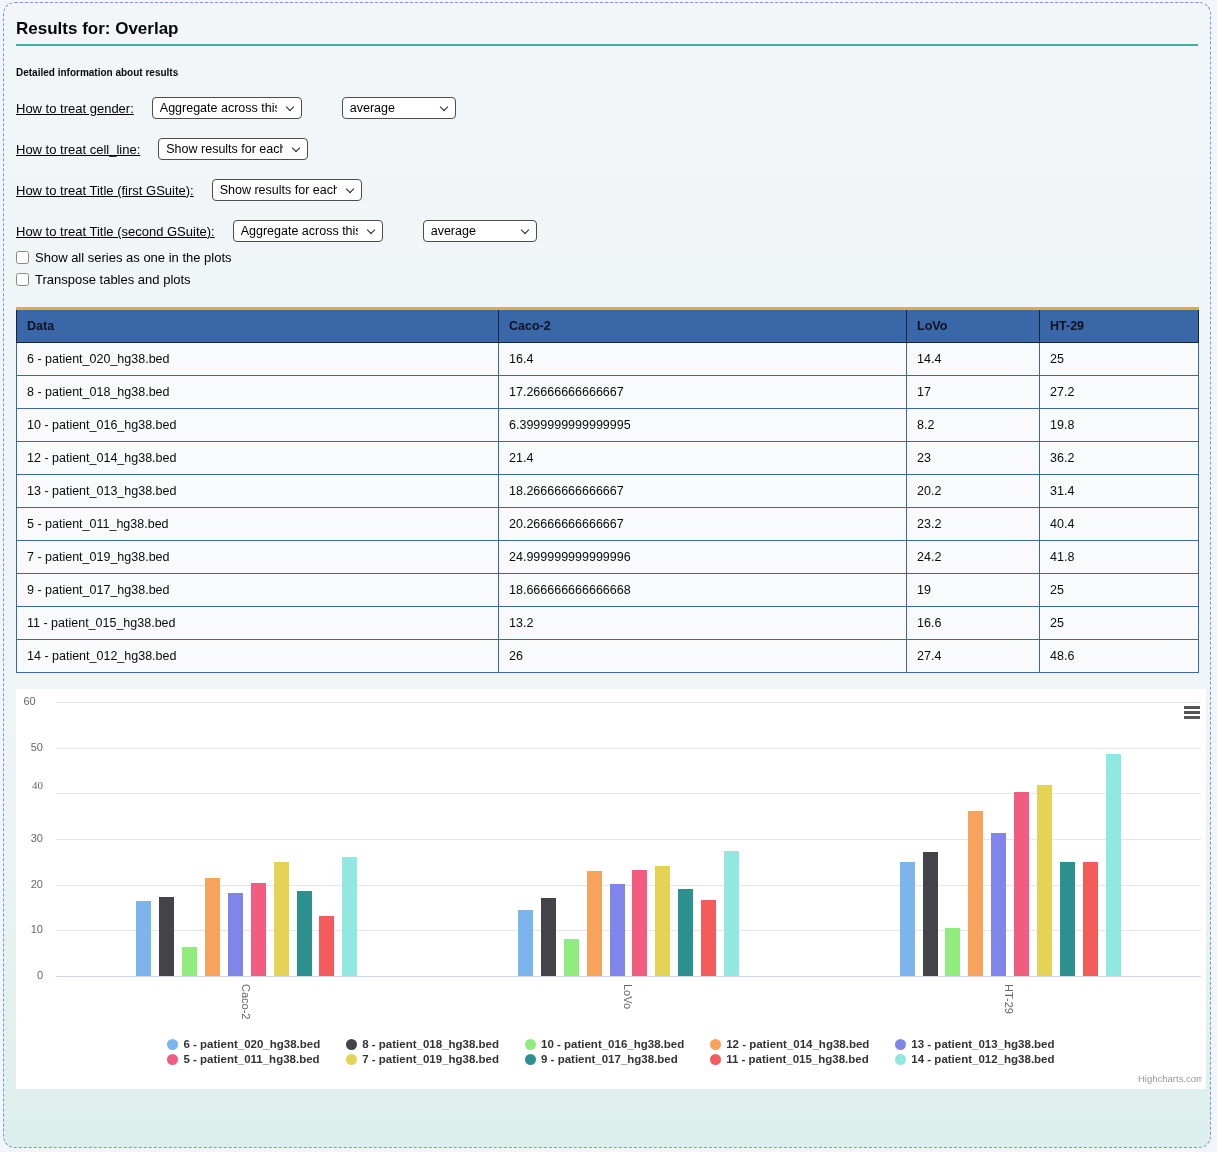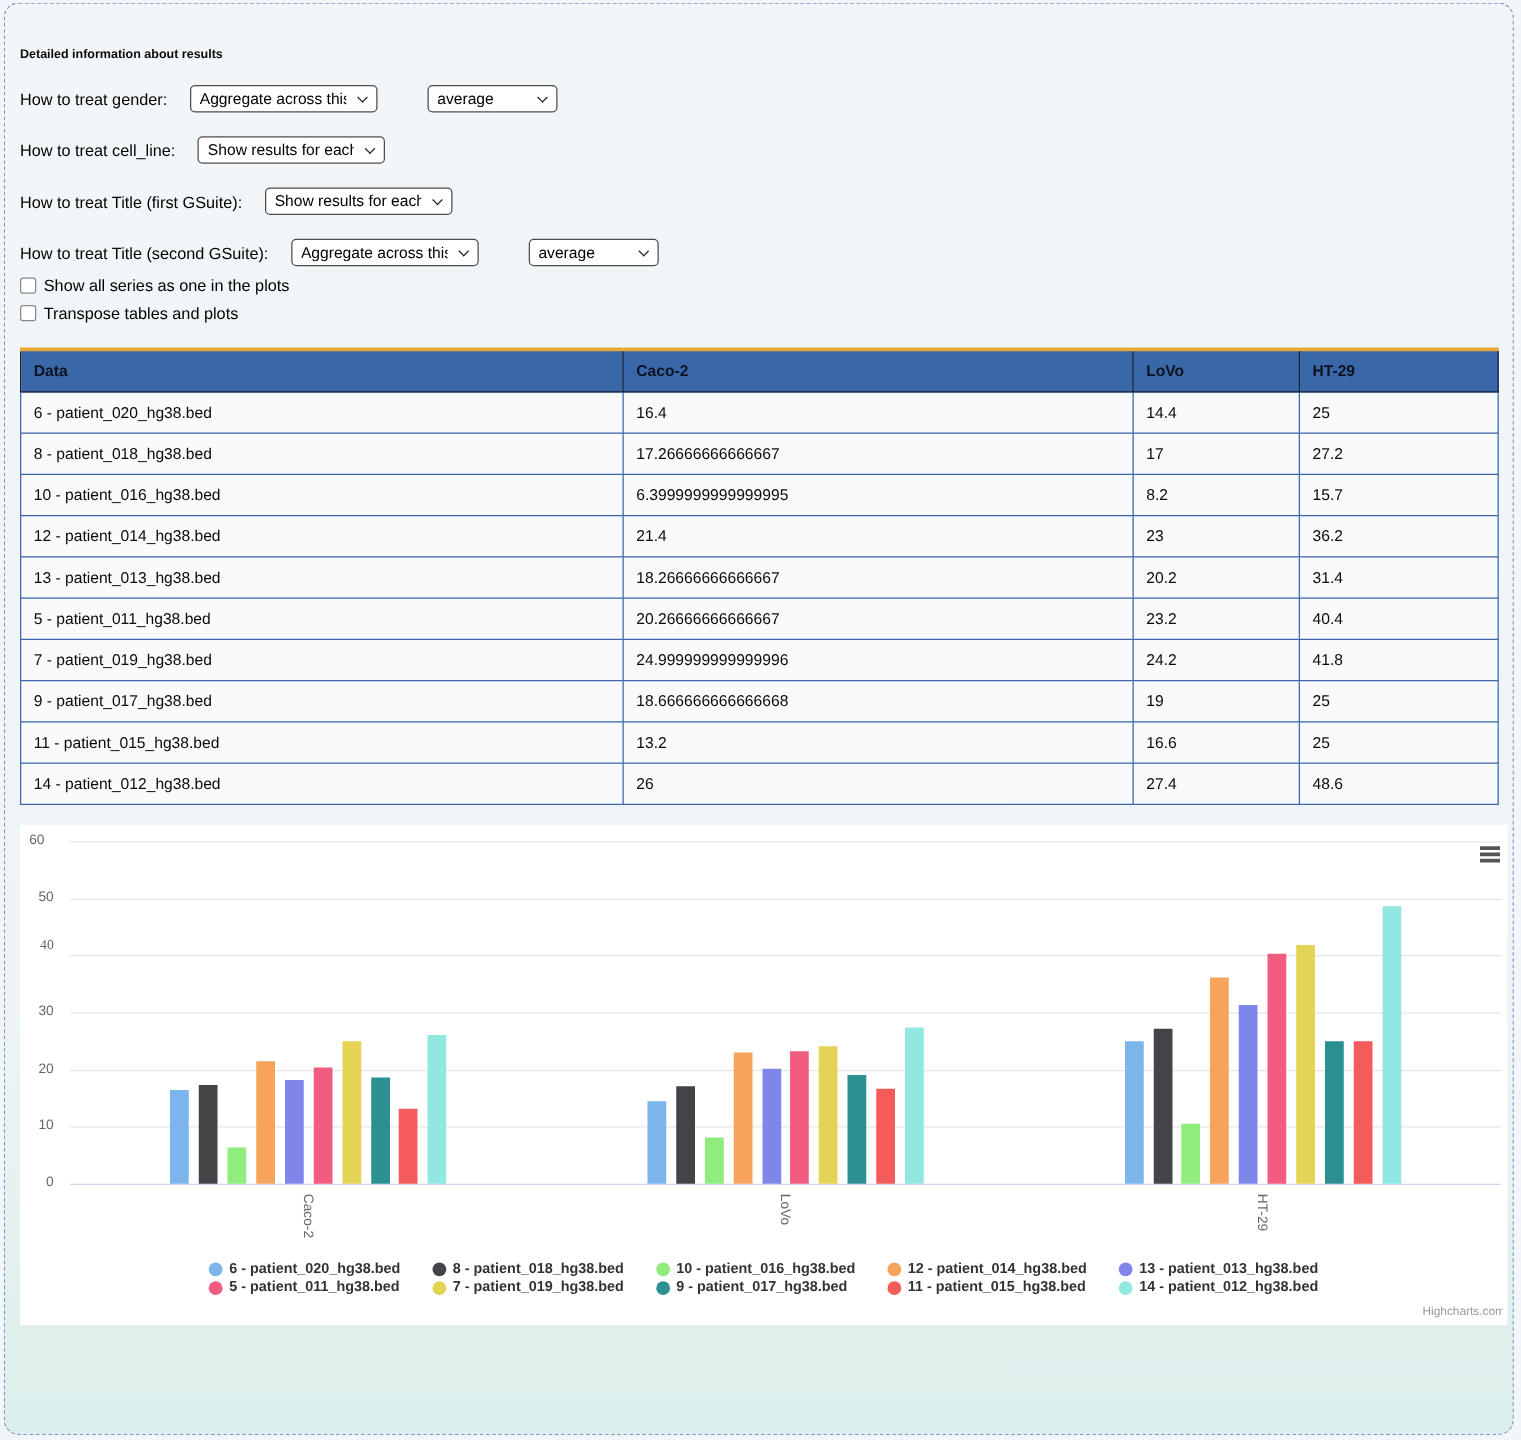--- a/index.html
+++ b/index.html
@@ -20,31 +20,31 @@
 
   h1.page-title {
     margin:2px 0 0 0; font-size:17px; font-weight:bold; color:#060606;
     padding-bottom:5px; border-bottom:2px solid #35b5a8;
   }
   .section-heading {
     margin-top:21px; font-size:10px; font-weight:bold; color:#0a0a0a;
   }
   .form-section { margin-top:10px; }
   .form-row { margin-top:19px; height:22px; display:flex; align-items:center; font-size:13px; }
-  .form-label { color:#000; }
+  .form-label { color:#000;text-decoration:underline; }
   .select-wrap { position:relative; display:inline-block; margin-left:18px; }
   .select-wrap.gap-lg { margin-left:40px; }
   select.sel {
     -webkit-appearance:none; appearance:none;
     width:150px; height:22px; padding:0 24px 0 7px;
     border:1px solid #4d4d4d; border-radius:4px; background:#fff;
     font-family:"Liberation Sans",sans-serif; font-size:12.5px; color:#000;
     white-space:nowrap; overflow:hidden;
   }
-  select.sel.narrow { width:104px; }
+  select.sel.narrow { width:114px; }
   .chev {
     position:absolute; right:9px; top:7px; width:6px; height:6px;
     border-right:1.8px solid #222; border-bottom:1.8px solid #222;
     transform:rotate(45deg); pointer-events:none;
   }
   .options-heading { margin-top:26px; font-size:13px; font-weight:bold; }
   .checkbox-row { display:flex; align-items:center; margin-top:8px; font-size:13px; height:14px; }
   .checkbox-row input {
     -webkit-appearance:none; appearance:none; width:13px; height:13px; margin:0 6px 0 0;
     border:1px solid #8a8a8a; border-radius:2.5px; background:#fff;
@@ -81,20 +81,21 @@
     position:absolute; top:384px; right:4px; font-size:9.5px; color:#999;
     width:64px; overflow:hidden; white-space:nowrap; text-align:left;
   }
 </style>
 </head>
 <body>
 
 <div class="page-container">
   <div class="content">
 
+    <h1 class="page-title">Results for: Overlap</h1>
 
     <div class="section-heading">Detailed information about results</div>
 
     <div class="form-section">
         <div class="form-row">
           <span class="form-label">How to treat gender:</span>
           <span class="select-wrap"><select class="sel">
               <option>Aggregate across this</option>
             </select><span class="chev"></span></span>
           <span class="select-wrap gap-lg"><select class="sel narrow">
@@ -160,21 +161,21 @@
           <tr>
             <td>8 - patient_018_hg38.bed</td>
             <td>17.26666666666667</td>
             <td>17</td>
             <td>27.2</td>
           </tr>
           <tr>
             <td>10 - patient_016_hg38.bed</td>
             <td>6.3999999999999995</td>
             <td>8.2</td>
-            <td>15.7</td>
+            <td>19.8</td>
           </tr>
           <tr>
             <td>12 - patient_014_hg38.bed</td>
             <td>21.4</td>
             <td>23</td>
             <td>36.2</td>
           </tr>
           <tr>
             <td>13 - patient_013_hg38.bed</td>
             <td>18.26666666666667</td>

